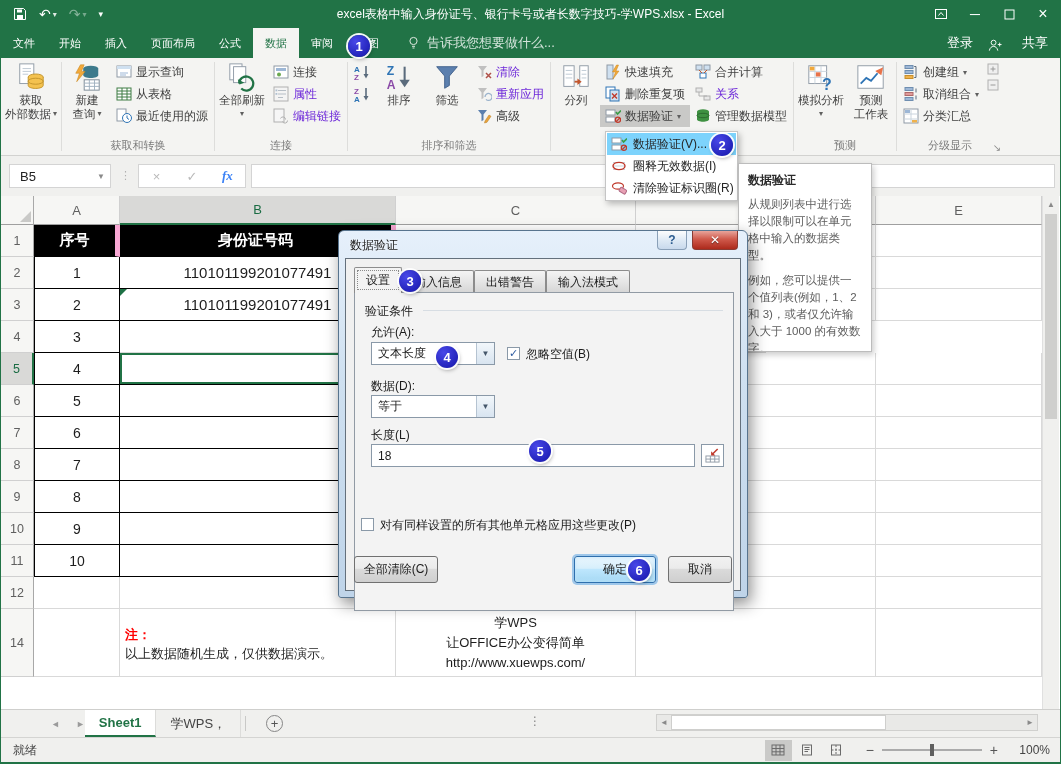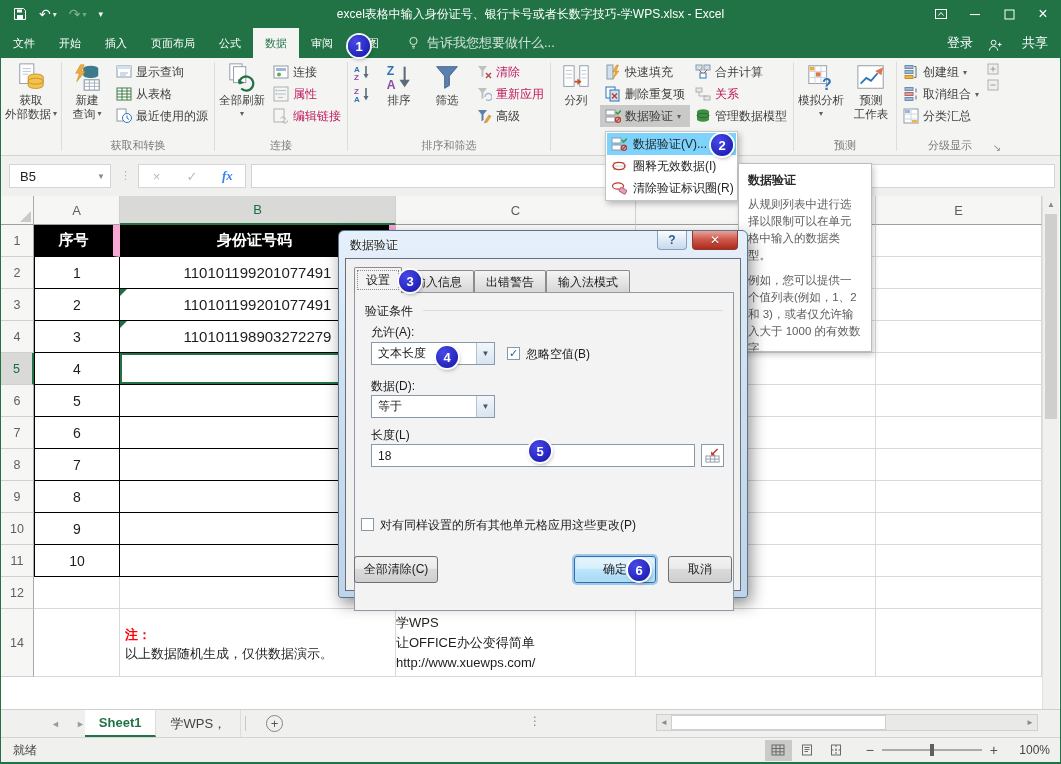--- a/index.html
+++ b/index.html
@@ -32,21 +32,21 @@
   .rgroup { display:flex; flex-direction:column; padding:1px 1px 0 1px; }
   .rbody { flex:1; display:flex; align-items:flex-start; }
   .rlabel { height:17px; text-align:center; font-size:11px; color:#7b7b7b; line-height:14px; }
   .rsep { width:1px; background:#dddddb; margin:4px 0; }
   .bigbtn { min-width:48px; display:flex; flex-direction:column; align-items:center; padding:3px 3px 0 3px; font-size:11.5px; color:#3f3f3f; text-align:center; line-height:14px; }
   .bigbtn .icn32 { margin-bottom:1px; }
   .l2 { display:flex; align-items:center; gap:2px; }
   .dd { font-size:8px; color:#5f5f5f; }
   .smallcol { display:flex; flex-direction:column; padding-top:2px; }
   .sbtn { display:flex; align-items:center; gap:4px; height:22px; padding:0 5px; font-size:12px; color:#3f3f3f; white-space:nowrap; }
-  .sbtn.disabled { color:#be185d; }
+  .sbtn.disabled { color:#6d28d9; }
   .sbtn.pressed { background:#c9c9c7; }
   .minicol { display:flex; flex-direction:column; gap:4px; padding:4px 3px 0 3px; }
   .launcher { position:absolute; font-size:10px; color:#8a8a8a; }
   .collapse { position:absolute; right:10px; bottom:62px; font-size:11px; color:#777; }
   
   .formulabar { position:absolute; left:0; top:156px; right:0; height:40px; background:#f0f0ee; }
   .namebox { position:absolute; left:8px; top:8px; width:102px; height:24px; background:#fff; border:1px solid #d4d4d4; display:flex; align-items:center; padding-left:10px; font-size:13px; color:#222; }
   .nb-dd { margin-left:auto; width:18px; text-align:center; color:#8a8a8a; font-size:8px; }
   .fb-dots { position:absolute; left:119px; top:13px; color:#b0b0b0; font-size:11px; letter-spacing:1px; }
   .fb-btns { position:absolute; left:137px; top:8px; width:108px; height:24px; background:#fff; border:1px solid #d4d4d4; display:flex; }
@@ -61,28 +61,28 @@
   .colh.sel { background:#d9d9d7; color:#1a6c43; border-bottom:2px solid #217346; }
   .w-a{width:86px}.w-b{width:276px}.w-c{width:240px}.w-d{width:240px}.w-e{width:166px}
   .grid { position:absolute; left:0; top:225px; width:1041px; }
   .grow { display:flex; height:32px; }
   .grow.tall { height:68px; }
   .rowh { width:33px; background:#f6f6f4; border-right:1px solid #a8a8a8; border-bottom:1px solid #d0d0d0; display:flex; align-items:center; justify-content:center; font-size:12.5px; color:#5f5f5f; }
   .rowh.sel { background:#d9d9d7; color:#1a6c43; border-right:2px solid #217346; }
   .cell { position:relative; background:#fff; border-right:1px solid #d9d9d9; border-bottom:1px solid #d9d9d9; display:flex; align-items:center; justify-content:center; font-size:14px; color:#1d1d1d; }
   .cell.tbl { border-right:1px solid #000; border-bottom:1px solid #000; }
   .cell.tbl.first { border-left:1px solid #000; }
-  .cell.tblh { background:#000; color:#fff; font-weight:bold; font-size:15px; border-right:7px solid #f9a8d4; border-bottom:1px solid #000; }
+  .cell.tblh { background:#000; color:#fff; font-weight:bold; font-size:15px; border-right:5px solid #f9a8d4; border-bottom:1px solid #000; }
   .cell.id { font-size:15px; }
   .cell.selcell { box-shadow: inset 0 0 0 2px #217346; }
   .cell.selcell::after { content:""; position:absolute; right:-3px; bottom:-3px; width:6px; height:6px; background:#217346; border:1px solid #fff; z-index:2; }
   .tri::before { content:""; position:absolute; left:0; top:0; border-top:7px solid #1e7145; border-right:7px solid transparent; }
   .note { width:100%; padding:3px 0 0 5px; font-size:13px; line-height:19px; color:#1d1d1d; text-align:left; }
   .note-t { color:#ff0000; font-weight:bold; }
-  .promo { width:100%; text-align:left; font-size:13px; line-height:20px; color:#1d1d1d; }
+  .promo { width:100%; text-align:center; font-size:13px; line-height:20px; color:#1d1d1d; }
   .vscroll { position:absolute; left:1041px; top:196px; width:17px; height:528px; background:#f0f0ee; border-left:1px solid #e0e0e0; }
   .vs-btn { height:17px; display:flex; align-items:center; justify-content:center; font-size:8px; color:#8a8a8a; }
   .vs-btn.bot { position:absolute; bottom:0; left:0; right:0; }
   .vs-thumb { position:absolute; left:2px; right:2px; top:18px; height:205px; background:#cfcfcd; }
   
   .tabbar { position:absolute; left:0; top:709px; right:0; height:28px; background:#f0f0ee; border-top:1px solid #cfcfcd; display:flex; align-items:stretch; font-size:13px; }
   .tab-nav { display:flex; align-items:center; gap:16px; margin-left:50px; color:#9b9b9b; font-size:9px; }
   .stab { padding:0 14px; display:flex; align-items:center; color:#444; border-right:1px solid #dcdcda; }
   .stab.active { background:#fff; color:#217346; font-weight:bold; border-bottom:2px solid #217346; margin-left:0; }
   .tb-div { width:1px; background:#c9c9c7; margin:6px 4px; }
@@ -643,21 +643,20 @@
       <div class="rowh">3</div>
       <div class="cell w-a tbl first">2</div>
       <div class="cell w-b tbl id tri">110101199201077491</div>
       <div class="cell w-c"></div>
       <div class="cell w-d"></div>
       <div class="cell w-e"></div>
     </div>
     <div class="grow">
       <div class="rowh">4</div>
       <div class="cell w-a tbl first">3</div>
-      <div class="cell w-b tbl id tri">110101198903272279</div>
       <div class="cell w-c"></div>
       <div class="cell w-d"></div>
       <div class="cell w-e"></div>
     </div>
     <div class="grow">
       <div class="rowh sel">5</div>
       <div class="cell w-a tbl first">4</div>
       <div class="cell w-b tbl selcell"></div>
       <div class="cell w-c"></div>
       <div class="cell w-d"></div>

